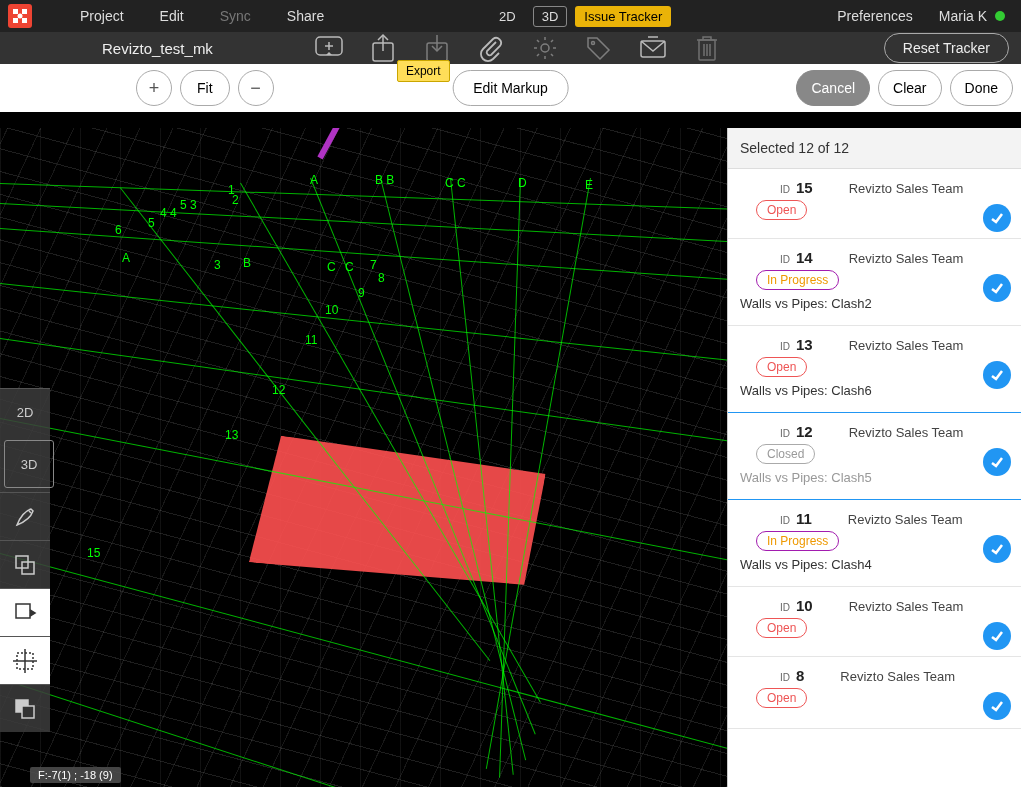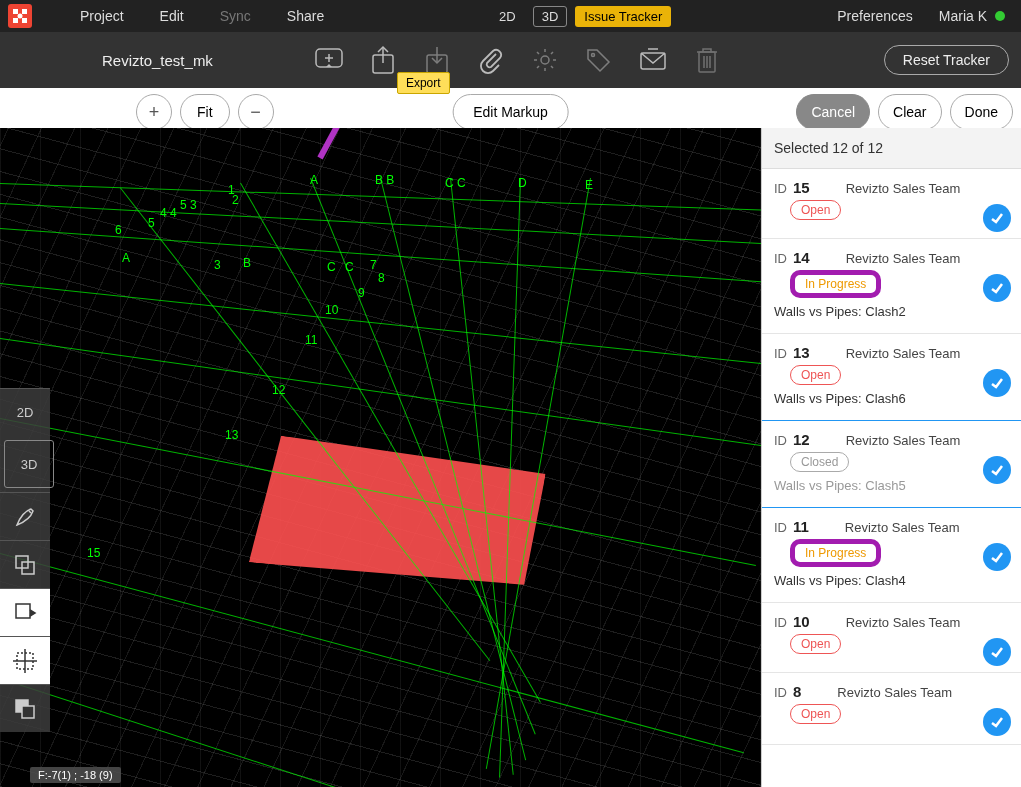--- a/index.html
+++ b/index.html
@@ -11,21 +11,21 @@
   .menu-item { padding: 0 18px; cursor: pointer; }
   .menu-item.dim { color: #777; }
   .menu-spacer { flex: 1; }
   .view-toggle { padding: 2px 8px; border: 1px solid transparent; border-radius: 3px; margin: 0 4px; cursor: pointer; font-size: 13px;}
   .view-toggle.box { border: 1px solid #888; }
   .view-toggle.active { background: #eab308; color: #000; }
   .user-area { display: flex; align-items: center; gap: 8px; padding: 0 8px; }
   .status-dot { width: 10px; height: 10px; border-radius: 50%; background: #3c3; }
 
   
-  .toolbar { height: 56px; background: #333; display: flex; align-items: center; padding: 0 12px; gap: 18px; }
+  .toolbar { height: 32px; background: #333; display: flex; align-items: center; padding: 0 12px; gap: 18px; }
   .project-name { font-size: 15px; color: #eee; padding: 0 80px 0 90px; }
   .tool-icon { width: 36px; height: 36px; display: flex; align-items: center; justify-content: center; cursor: pointer; position: relative; }
   .tool-icon svg { stroke: #bbb; fill: none; }
   .tool-spacer { flex: 1; }
   .reset-btn { border: 1px solid #aaa; border-radius: 18px; padding: 6px 18px; color: #eee; background: transparent; font-size: 14px; cursor: pointer; }
   .export-tooltip { position: absolute; left: 32px; top: 2px; background: #ffde59; color: #000; font-size: 12px; padding: 3px 8px; border-radius: 2px; border:1px solid #caa600; z-index: 50; margin-top: 28px;}
 
   
   .secondary-bar { height: 48px; background: #fff; color: #333; display: flex; align-items: center; padding: 0 12px; position: relative; }
   .circle-btn { width: 36px; height: 36px; border: 1px solid #aaa; border-radius: 50%; display: flex; align-items: center; justify-content: center; font-size: 18px; color: #555; margin: 0 4px; background: #fff; cursor: pointer;}
@@ -41,31 +41,31 @@
   .grid-label { position: absolute; color: #0f0; font-size: 12px; font-family: sans-serif; }
   .grid-line { position: absolute; background: rgba(0,255,0,0.7); }
   .highlight-shape { position: absolute; background: rgba(255,80,80,0.9); }
 
   
   .palette { position: absolute; left: 0; top: 260px; width: 50px; display: flex; flex-direction: column; background: rgba(60,60,60,0.85); z-index: 10;}
   .palette .pitem { width: 50px; height: 48px; display: flex; align-items: center; justify-content: center; cursor: pointer; color: #ccc; border-top: 1px solid #555;}
   .palette .pitem.active { background: #fff; color: #333; }
 
   
-  .right-panel { width: 260px; background: #fff; color: #222; border-left: 1px solid #ccc; overflow-y: auto; }
+  .right-panel { width: 294px; background: #fff; color: #222; border-left: 1px solid #ccc; overflow-y: auto; }
   .sel-header { padding: 12px 12px; font-size: 14px; color: #333; background:#f3f3f3; border-bottom:1px solid #ddd;}
   .issue { padding: 10px 12px 14px 12px; border-bottom: 1px solid #e5e5e5; position: relative; font-size: 13px;}
   .issue.selected-row { border: 1px solid #2196f3; border-left:none; border-right:none; margin-top:-1px;}
   .issue .row1 { display: flex; gap: 6px; align-items:baseline;}
-  .issue .id-label { color: #666; font-size: 13px;}
+  .issue .id-label { color: #666; font-size: 10px; margin-left: 40px;}
   .issue .id-num { font-weight: bold; font-size: 15px;}
   .issue .assignee { color: #444; flex:1; text-align: left; margin-left: 30px;}
   .status-pill { display: inline-block; padding: 2px 10px; border-radius: 10px; font-size: 12px; margin: 4px 16px;}
   .status-open { border: 1px solid #e55; color: #e55;}
-  .status-progress { border: 5px solid #a21caf; color: #e90;}
+  .status-progress { border: 1px solid #a21caf; color: #e90;}
   .status-closed { border: 1px solid #aaa; color: #999;}
   .issue .title { color: #333; margin-top: 2px;}
   .issue.closed .title { color: #999;}
   .check-circle { position: absolute; right: 10px; top: 35px; width: 28px; height: 28px; border-radius: 50%; background: #2196f3; display:flex; align-items:center; justify-content:center;}
   .check-circle svg { stroke: #fff; }
 
   .coord-readout { position:absolute; left:30px; bottom:4px; background:rgba(80,80,80,.85); color:#fff; font-size:11px; padding:2px 8px; border-radius:2px;}
 
   
   .wireframe { position:absolute; inset:0; background:

